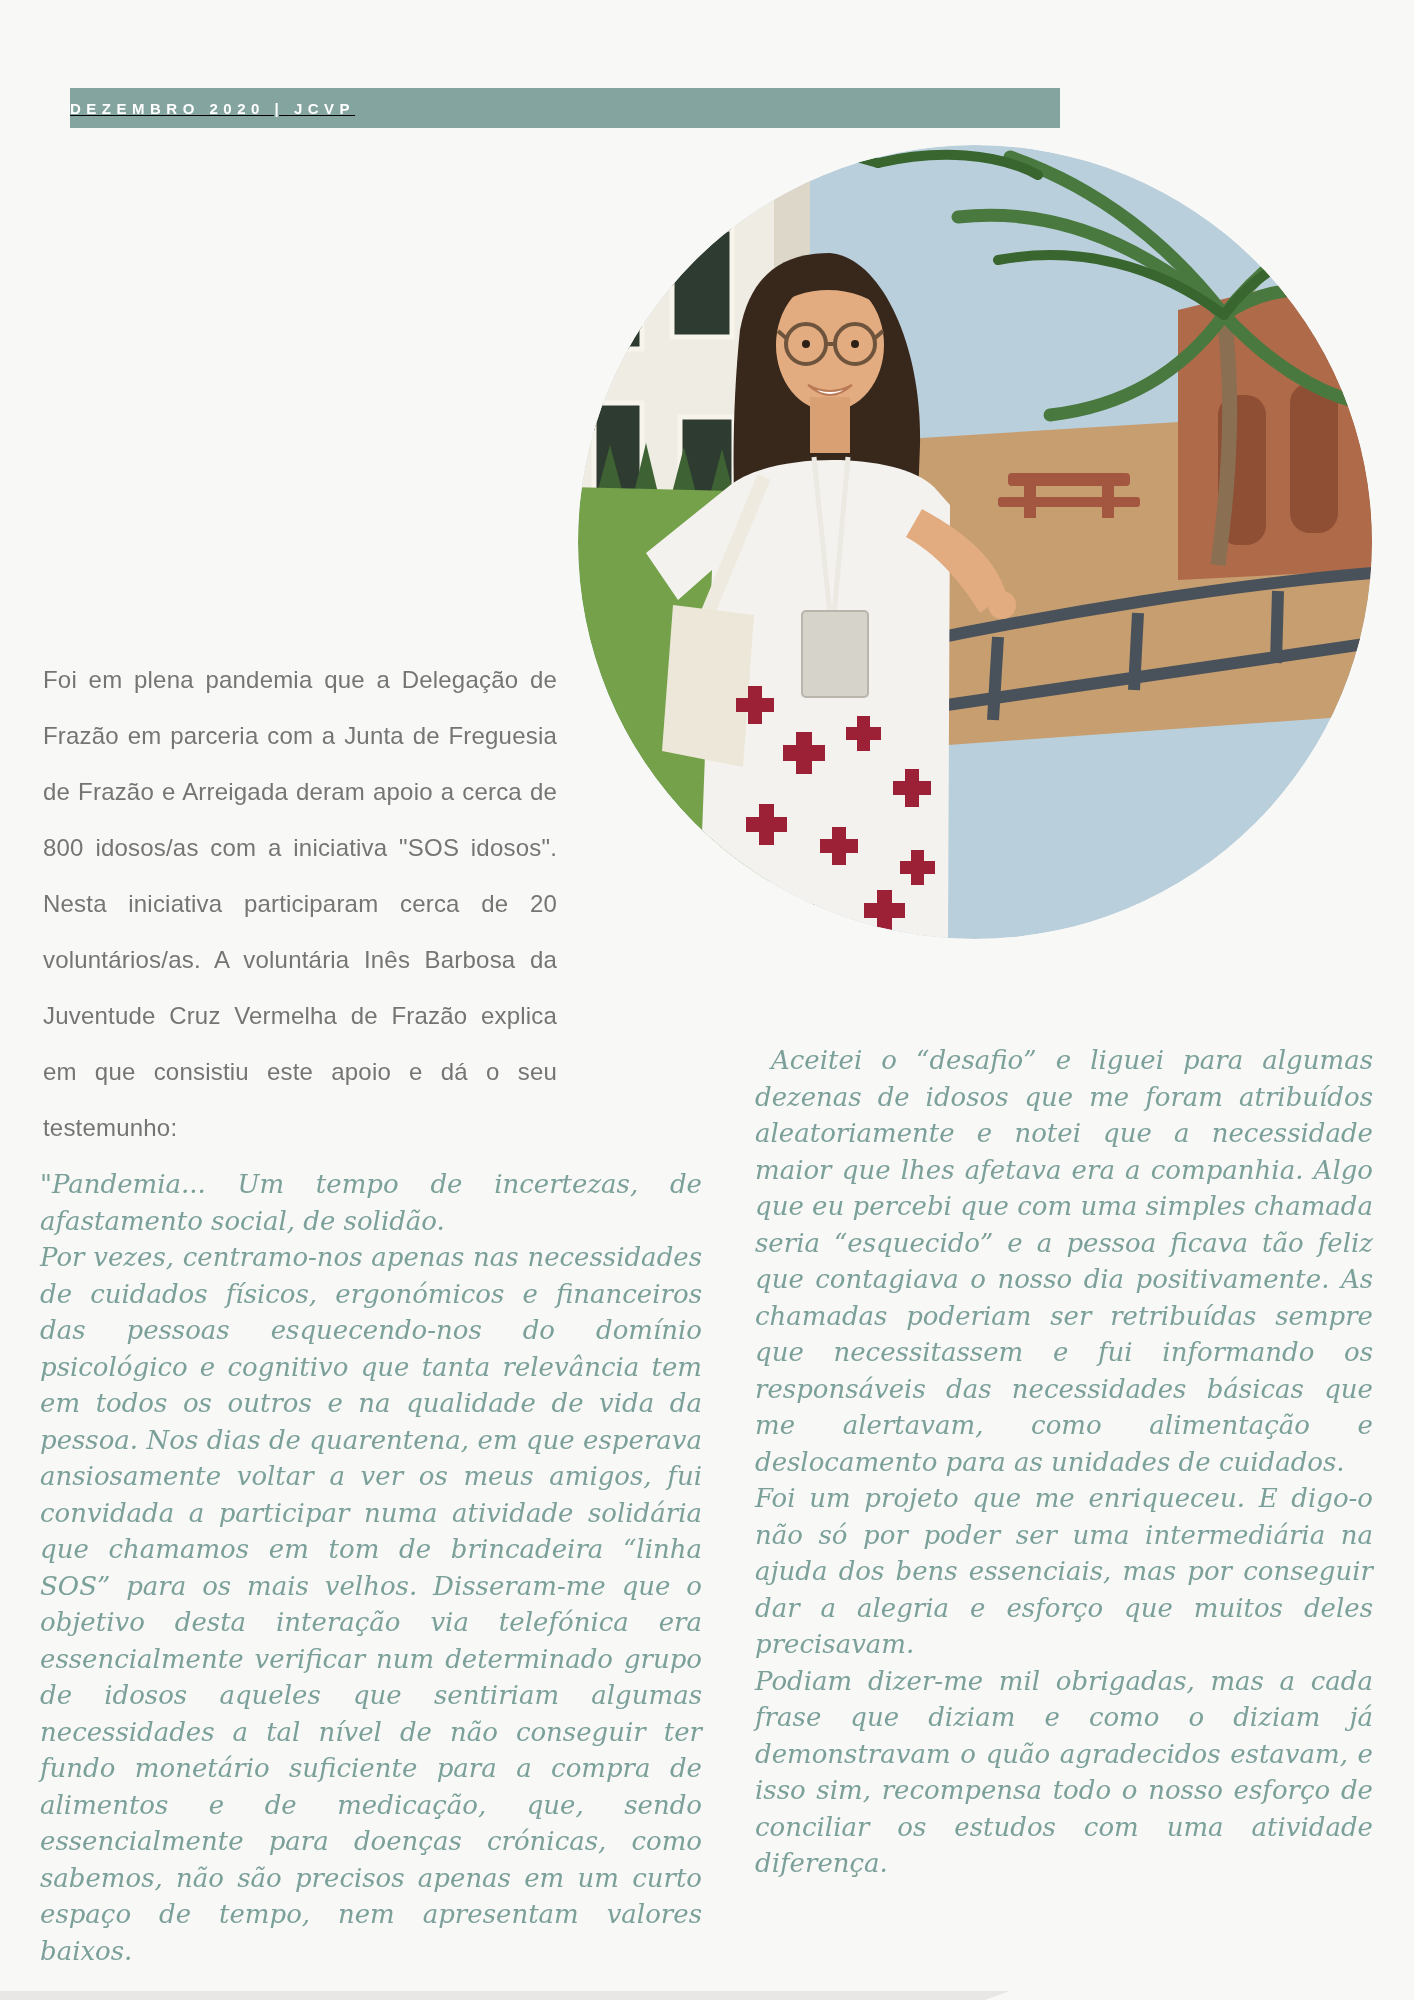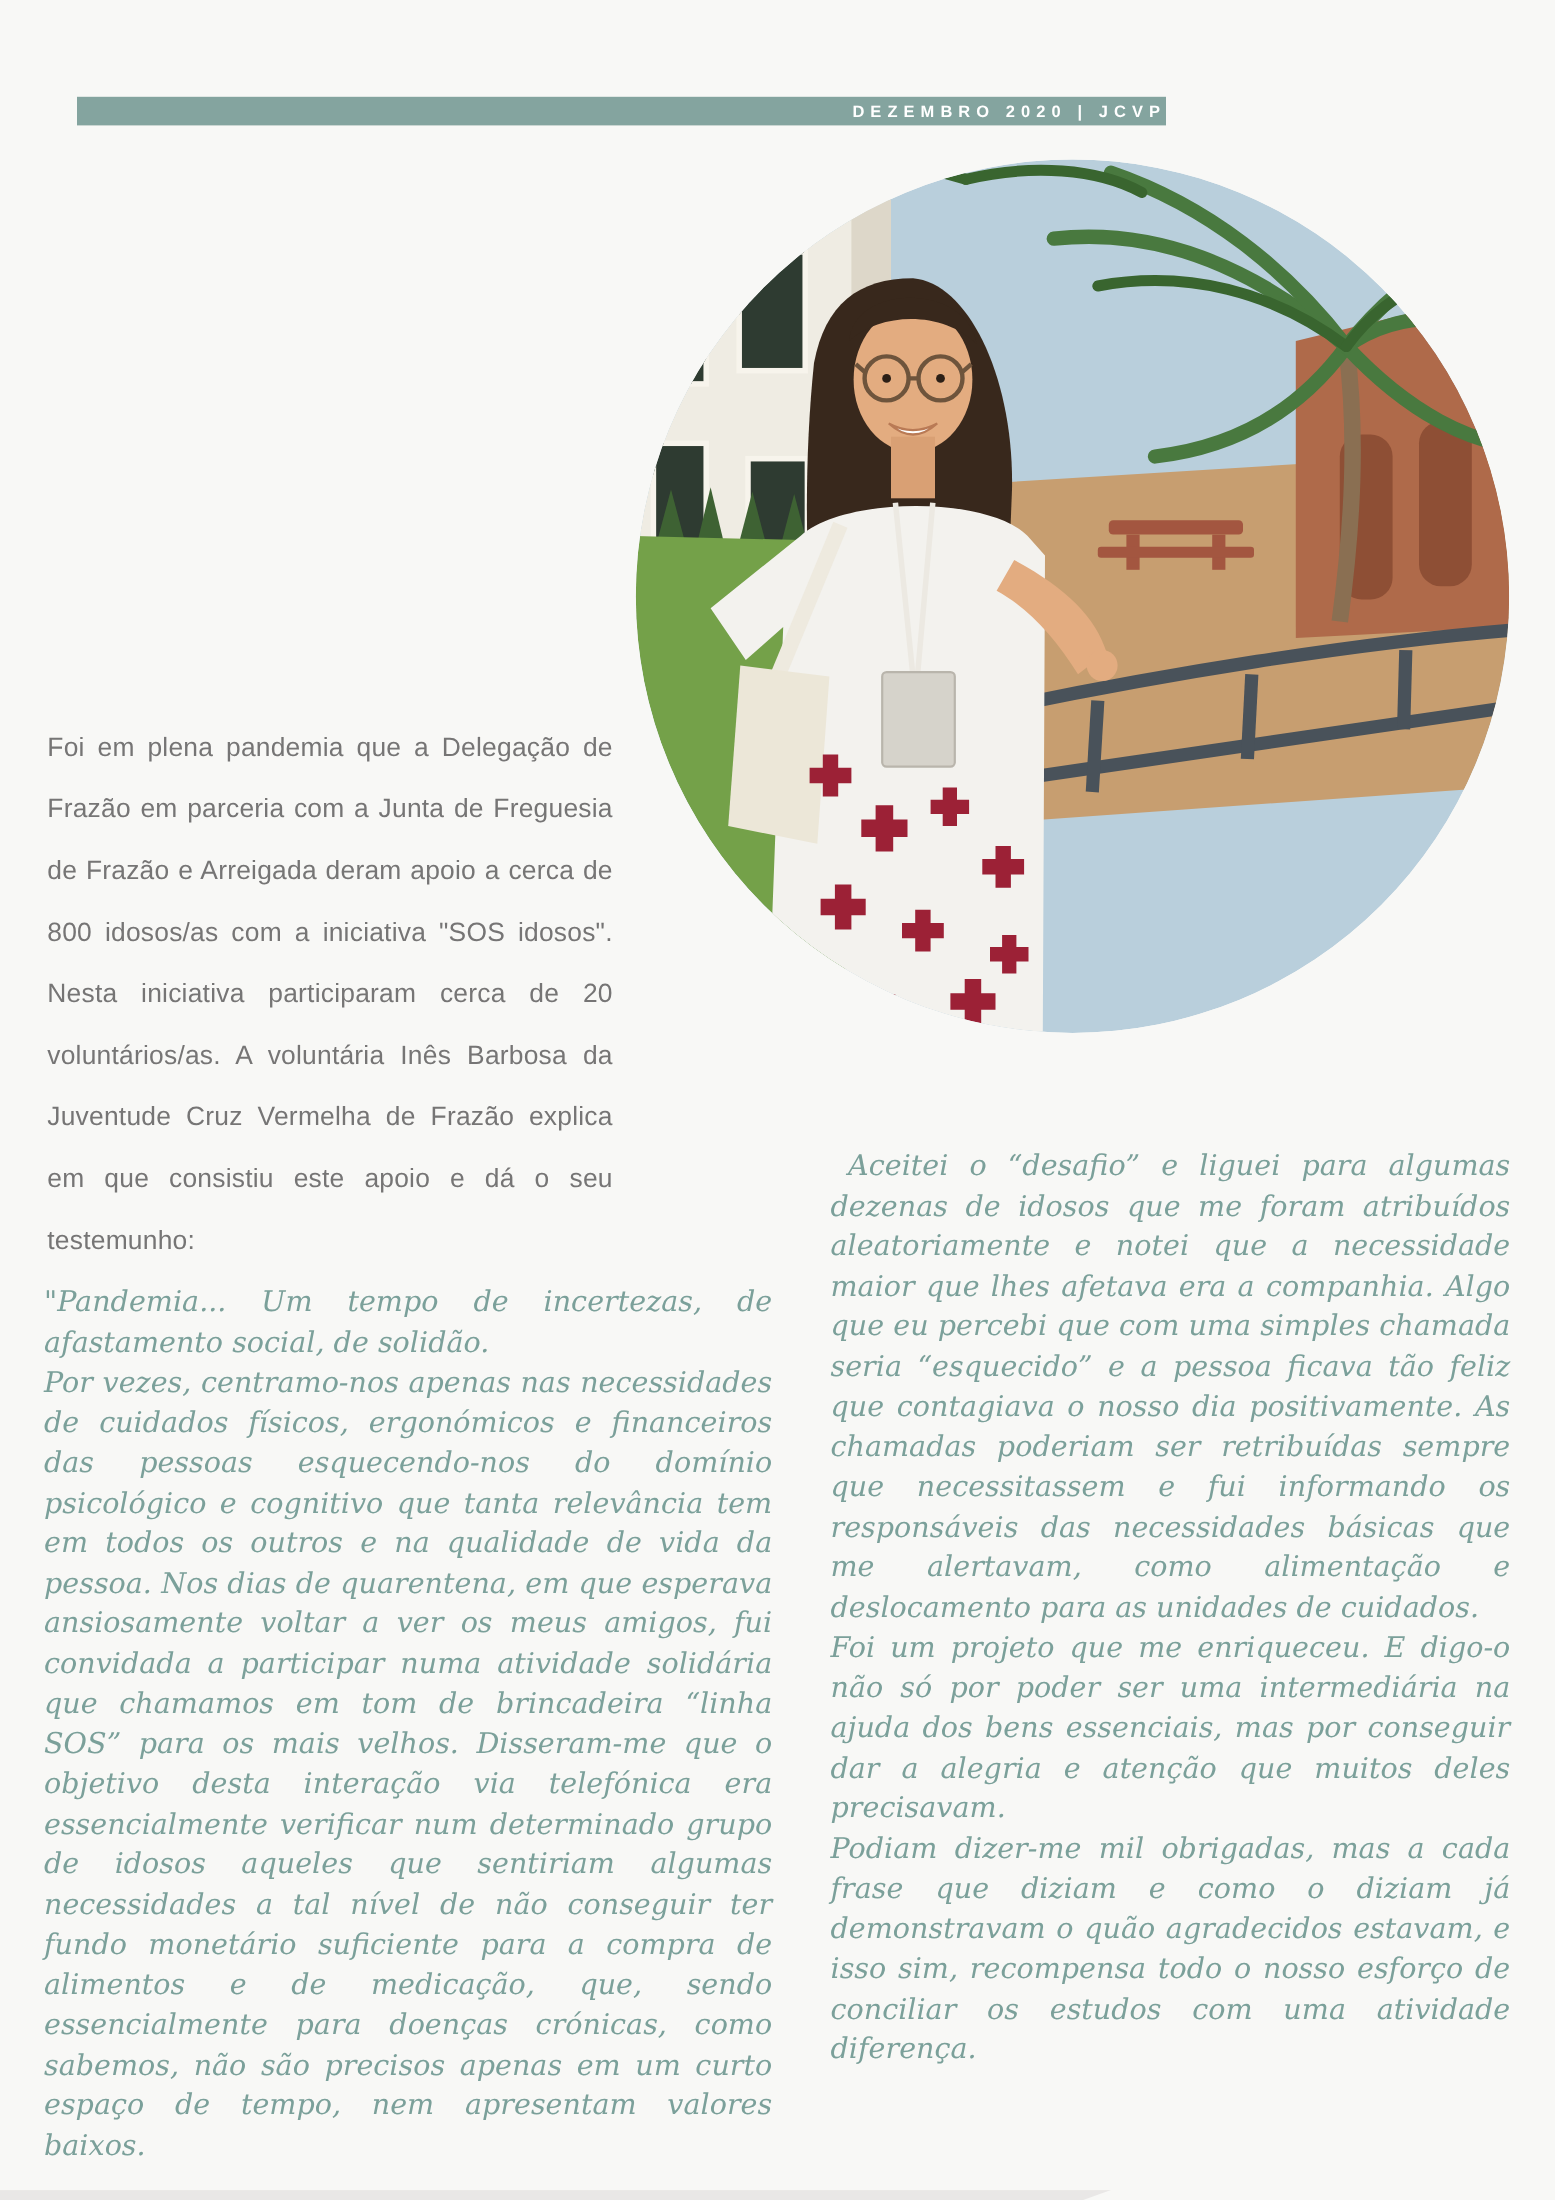--- a/index.html
+++ b/index.html
@@ -2,22 +2,22 @@
 <html style="--c-page_bg: #f8f8f6; --c-banner: #84a49f; --c-title: #c91315; --c-subtitle: #90afa9; --c-body: #767575; --c-quote: #7ba09a; --c-strip: #e9e7e6; --c-cross: #9c2136;"><head>
 <meta charset="utf-8">
 <style>
   :root{
     --c-page_bg:#f8f8f6; --c-banner:#84a49f; --c-title:#c91315; --c-subtitle:#90afa9;
     --c-body:#767575; --c-quote:#7ba09a; --c-strip:#e9e7e6; --c-cross:#9c2136;
   }
   html,body{margin:0;padding:0;background:#ffffff;}
   .page{position:relative;width:1414px;height:2000px;background:var(--c-page_bg);
         overflow:hidden;font-family:"Liberation Sans",sans-serif;}
-  .banner{position:absolute;left:70px;top:88px;width:990px;height:26px;
-          background:var(--c-banner);display:flex;align-items:center;justify-content:flex-end;}
+  .banner{position:absolute;left:70px;top:88px;width:990px;height:40px;
+          background:var(--c-banner);display:flex;align-items:center;justify-content:flex-start;text-decoration:underline;}
   .banner-text{color:#ffffff;font-size:15px;font-weight:bold;letter-spacing:5.5px;}
   .title{position:absolute;left:94px;top:388px;margin:0;
          font-family:"DejaVu Serif",serif;font-style:italic;font-weight:700;
          font-size:50px;line-height:1.2;color:var(--c-title);}
   .subtitle{position:absolute;left:94px;top:456px;margin:0;
             font-family:"DejaVu Serif",serif;font-style:italic;font-weight:400;
             font-size:30px;line-height:1.2;color:var(--c-subtitle);}
   .intro{position:absolute;left:43px;top:652px;width:514px;margin:0;
          font-size:24px;line-height:56px;color:var(--c-body);
          text-align:justify;letter-spacing:0.2px;}
@@ -161,18 +161,18 @@
 
   <p class="intro">Foi em plena pandemia que a Delegação de Frazão em parceria com a Junta de Freguesia de Frazão e Arreigada deram apoio a cerca de 800 idosos/as com a iniciativa "SOS idosos".  Nesta iniciativa participaram cerca de 20 voluntários/as. A voluntária Inês Barbosa da Juventude Cruz Vermelha de Frazão explica em que consistiu este apoio e dá o seu testemunho:</p>
 
   <div class="quote quote-left">
     <p>"Pandemia... Um tempo de incertezas, de afastamento social, de solidão.</p>
     <p>Por vezes, centramo-nos apenas nas necessidades de cuidados físicos, ergonómicos e financeiros das pessoas esquecendo-nos do domínio psicológico e cognitivo que tanta relevância tem em todos os outros e na qualidade de vida da pessoa. Nos dias de quarentena, em que esperava ansiosamente voltar a ver os meus amigos, fui convidada a participar numa atividade solidária que chamamos em tom de brincadeira “linha SOS” para os mais velhos. Disseram-me que o objetivo desta interação via telefónica era essencialmente verificar num determinado grupo de idosos aqueles que sentiriam algumas necessidades a tal nível de não conseguir ter fundo monetário suficiente para a compra de alimentos e de medicação, que, sendo essencialmente para doenças crónicas, como sabemos, não são precisos apenas em um curto espaço de tempo, nem apresentam valores baixos.</p>
   </div>
 
   <div class="quote quote-right">
     <p class="p-first">Aceitei o “desafio” e liguei para algumas dezenas de idosos que me foram atribuídos aleatoriamente e notei que a necessidade maior que lhes afetava era a companhia. Algo que eu percebi que com uma simples chamada seria “esquecido” e a pessoa ficava tão feliz que contagiava o nosso dia positivamente. As chamadas poderiam ser retribuídas sempre que necessitassem e fui informando os responsáveis das necessidades básicas que me alertavam, como alimentação e deslocamento para as unidades de cuidados.</p>
-    <p>Foi um projeto que me enriqueceu. E digo-o não só por poder ser uma intermediária na ajuda dos bens essenciais, mas por conseguir dar a alegria e atenção que muitos deles precisavam.</p>
+    <p>Foi um projeto que me enriqueceu. E digo-o não só por poder ser uma intermediária na ajuda dos bens essenciais, mas por conseguir dar a alegria e esforço que muitos deles precisavam.</p>
     <p>Podiam dizer-me mil obrigadas, mas a cada frase que diziam e como o diziam já demonstravam o quão agradecidos estavam, e isso sim, recompensa todo o nosso esforço de conciliar os estudos com uma atividade diferença.</p>
   </div>
 
   <div class="bottom-strip"></div>
 </div>
 
 </body></html>

